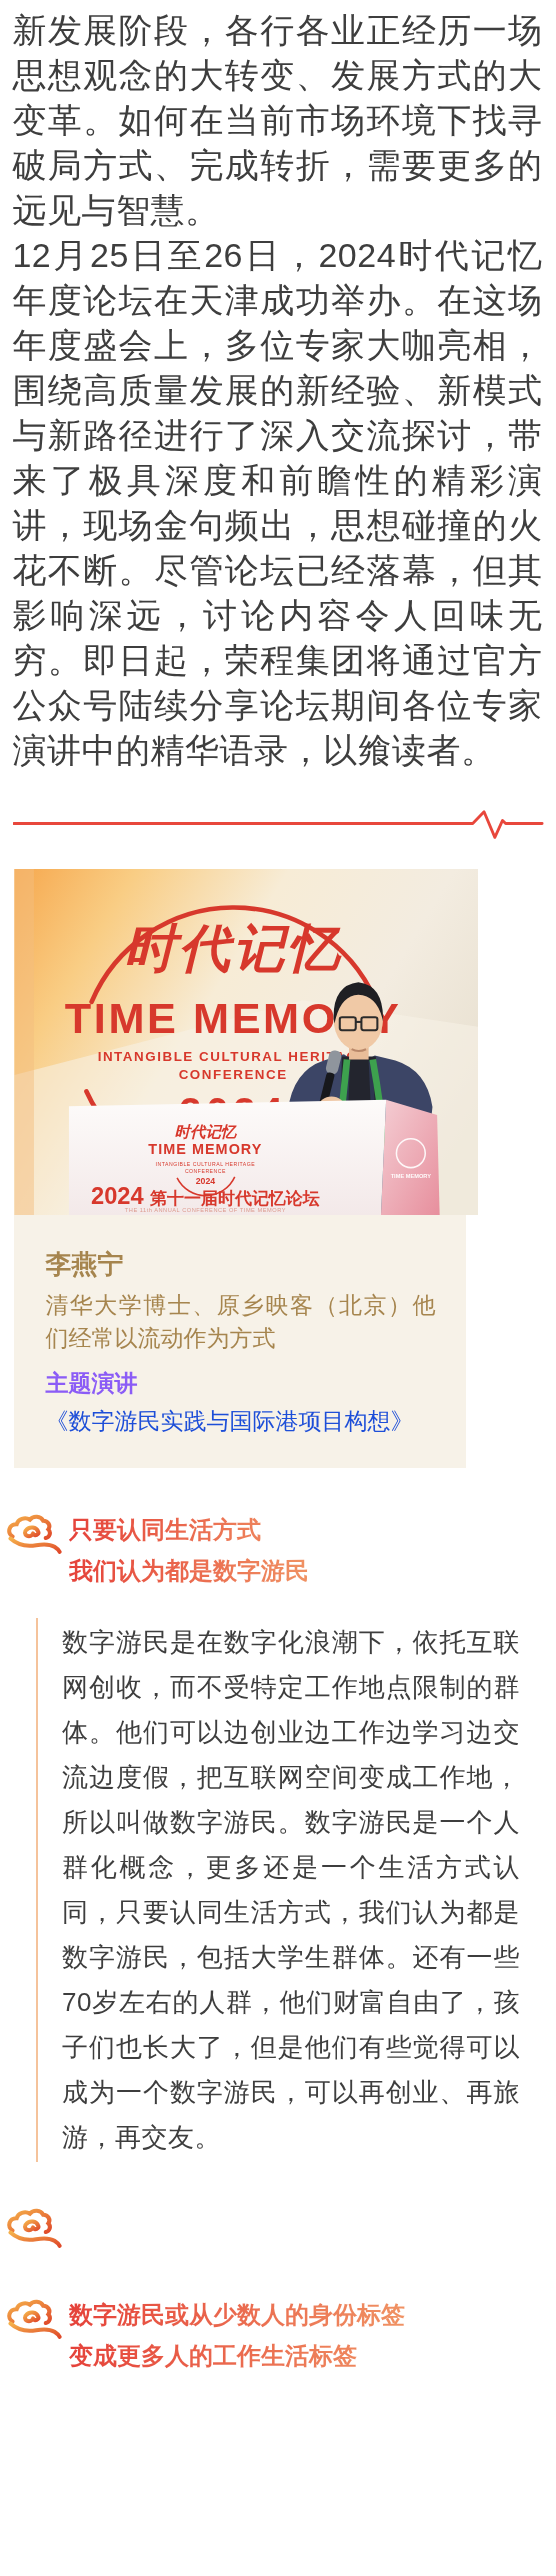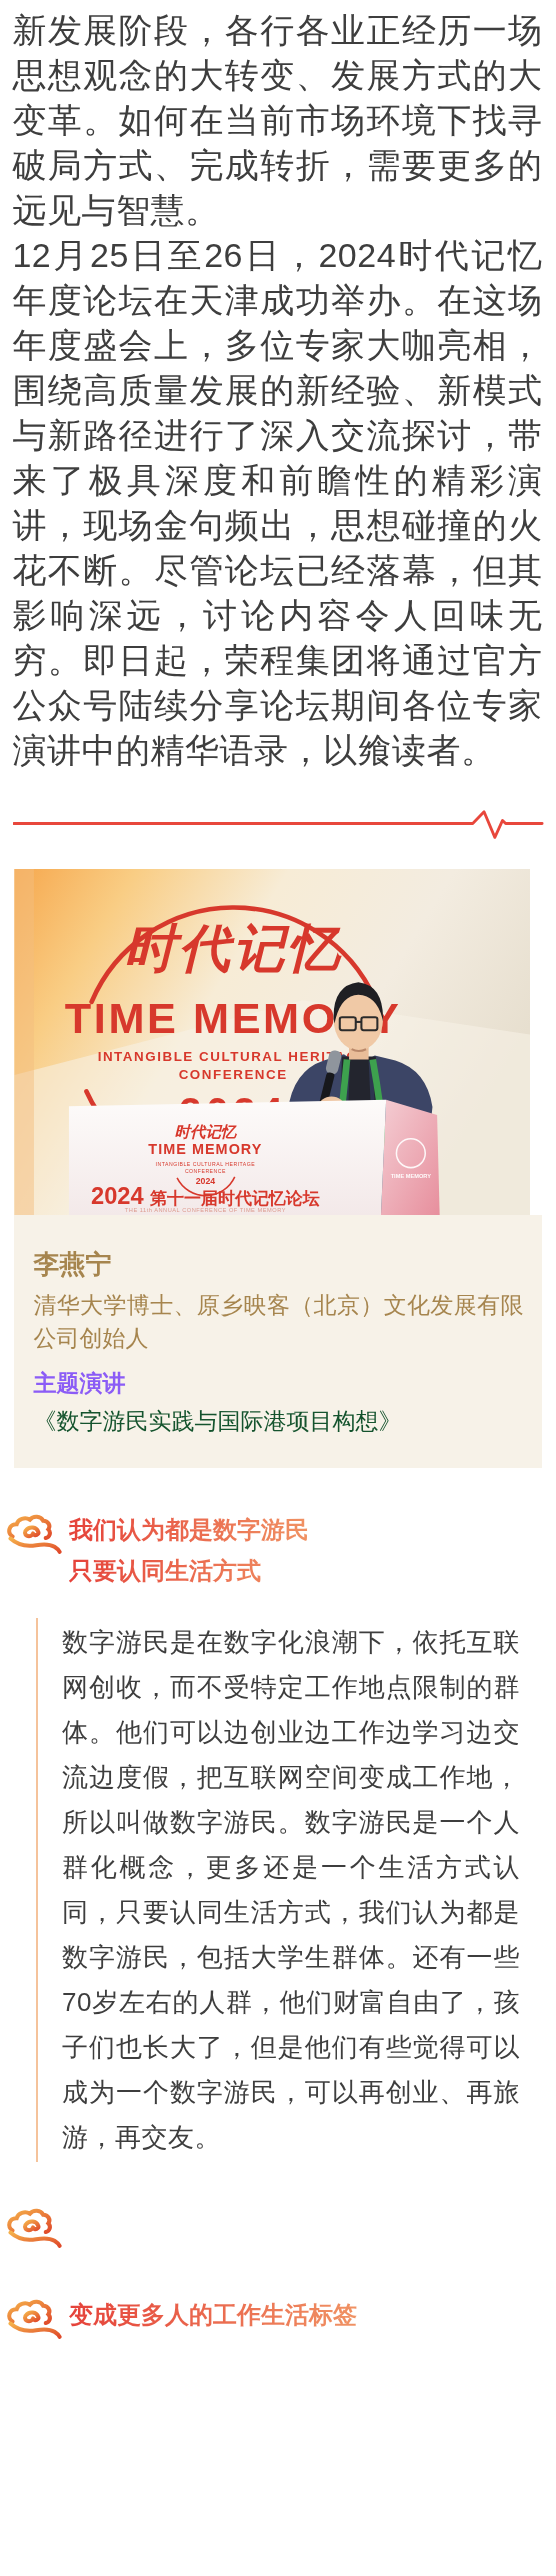--- a/index.html
+++ b/index.html
@@ -15,31 +15,31 @@
   }
   article{padding:8.2px 0 29px;}
   .para{
     font-size:34px; line-height:45px; text-align:justify;
     margin:0 13.4px 0 12.4px; letter-spacing:0.5px;
   }
   .para + .para{}
   .divider{margin:32px 13px 0; height:37px;}
   .divider svg{display:block; width:531px; height:37px;}
   
-  .photo{margin:27px 14.4px 0; width:516px; height:346px; overflow:hidden;}
+  .photo{margin:27px 14.4px 0; width:464px; height:346px; overflow:hidden;}
   .photo svg{display:block; width:528px; height:346px;}
   
   .card{
-    margin:0 14.4px; width:528px; background:var(--card_bg);
-    padding:32px 19px 31px;
+    margin:0 14.4px; width:452px; background:var(--card_bg);
+    padding:32px 31px 31px;
   }
   .card .name{font-size:26px; font-weight:bold; color:var(--gold); margin:0 0 7.2px;}
   .card .title{font-size:23px; line-height:33px; color:var(--gold); margin:0; text-align:justify;}
   .card .speech-label{font-size:23px; font-weight:bold; color:#8b5cf6; margin:12.4px 0 0;}
-  .card .speech-title{font-size:23px; color:#14532d; margin:7.2px 0 0;}
+  .card .speech-title{font-size:23px; color:#1d4ed8; margin:7.2px 0 0;}
   
   .topic{margin-top:41px;}
   .topic-head{display:flex; align-items:flex-start; margin:0 13.4px 0 4.1px;}
   .cloud-box{flex:0 0 65px; padding-top:3.1px;}
   .cloud-box svg{display:block; width:58px; height:47px;}
   .topic-head h3{margin:0; font-size:24px; line-height:41px; font-weight:bold;}
   .head-line{
     display:block;
     background:linear-gradient(90deg, var(--grad1), var(--grad2));
     -webkit-background-clip:text; background-clip:text;
@@ -143,21 +143,21 @@
         <g>
           <circle cx="770" cy="552" r="28" fill="none" stroke="#ffffff" stroke-width="3" opacity="0.9"></circle>
           <text x="770" y="600" text-anchor="middle" font-size="11" font-weight="bold" fill="#ffffff" opacity="0.95">TIME MEMORY</text>
         </g>
       </g>
     </svg>
   </figure>
 
   <section class="card">
     <h2 class="name">李燕宁</h2>
-    <p class="title">清华大学博士、原乡映客（北京）文化发展有限公司创始人</p>
+    <p class="title">清华大学博士、原乡映客（北京）他们经常以流动作为方式</p>
     <p class="speech-label">主题演讲</p>
     <p class="speech-title">《数字游民实践与国际港项目构想》</p>
   </section>
 
   <section class="topic">
     <div class="topic-head">
       <span class="cloud-box">
         <svg viewBox="0 0 112 92">
           <defs>
               <linearGradient id="cg1" x1="0" y1="0" x2="1" y2="1">
@@ -166,22 +166,22 @@
           </linearGradient>
             </defs>
           <g fill="none" stroke="url(#cg1)" stroke-width="8" stroke-linecap="round">
             <path d="M16,48 a14,13 0 0 1 8,-24 a17,15 0 0 1 26,-9 a15,13 0 0 1 26,2 a12,11 0 0 1 10,17 a10,10 0 0 1 -5,17"></path>
             <path d="M56,42 a8,7 0 1 1 -13,-7 a13,11 0 0 1 23,3 a6,5 0 0 1 -7,7"></path>
             <path d="M12,52 q20,18 50,13 q24,-4 36,3 q8,5 10,10"></path>
           </g>
         </svg>
       </span>
       <h3>
+        <span class="head-line">只要认同生活方式</span>
         <span class="head-line">我们认为都是数字游民</span>
-        <span class="head-line">只要认同生活方式</span>
       </h3>
     </div>
     <blockquote class="topic-body">数字游民是在数字化浪潮下，依托互联网创收，而不受特定工作地点限制的群体。他们可以边创业边工作边学习边交流边度假，把互联网空间变成工作地，所以叫做数字游民。数字游民是一个人群化概念，更多还是一个生活方式认同，只要认同生活方式，我们认为都是数字游民，包括大学生群体。还有一些70岁左右的人群，他们财富自由了，孩子们也长大了，但是他们有些觉得可以成为一个数字游民，可以再创业、再旅游，再交友。</blockquote>
   </section>
 
   <section class="topic">
     <div class="topic-head">
       <span class="cloud-box">
         <svg viewBox="0 0 112 92">
           <g fill="none" stroke="url(#cg1)" stroke-width="8" stroke-linecap="round">
@@ -199,20 +199,21 @@
       <span class="cloud-box">
         <svg viewBox="0 0 112 92">
           <g fill="none" stroke="url(#cg1)" stroke-width="8" stroke-linecap="round">
             <path d="M16,48 a14,13 0 0 1 8,-24 a17,15 0 0 1 26,-9 a15,13 0 0 1 26,2 a12,11 0 0 1 10,17 a10,10 0 0 1 -5,17"></path>
             <path d="M56,42 a8,7 0 1 1 -13,-7 a13,11 0 0 1 23,3 a6,5 0 0 1 -7,7"></path>
             <path d="M12,52 q20,18 50,13 q24,-4 36,3 q8,5 10,10"></path>
           </g>
         </svg>
       </span>
       <h3>
+        <span class="head-line">数字游民或从少数人的身份标签</span>
         <span class="head-line">变成更多人的工作生活标签</span>
       </h3>
     </div>
 
   </section>
 
 </article>
 
 
 </body></html>

